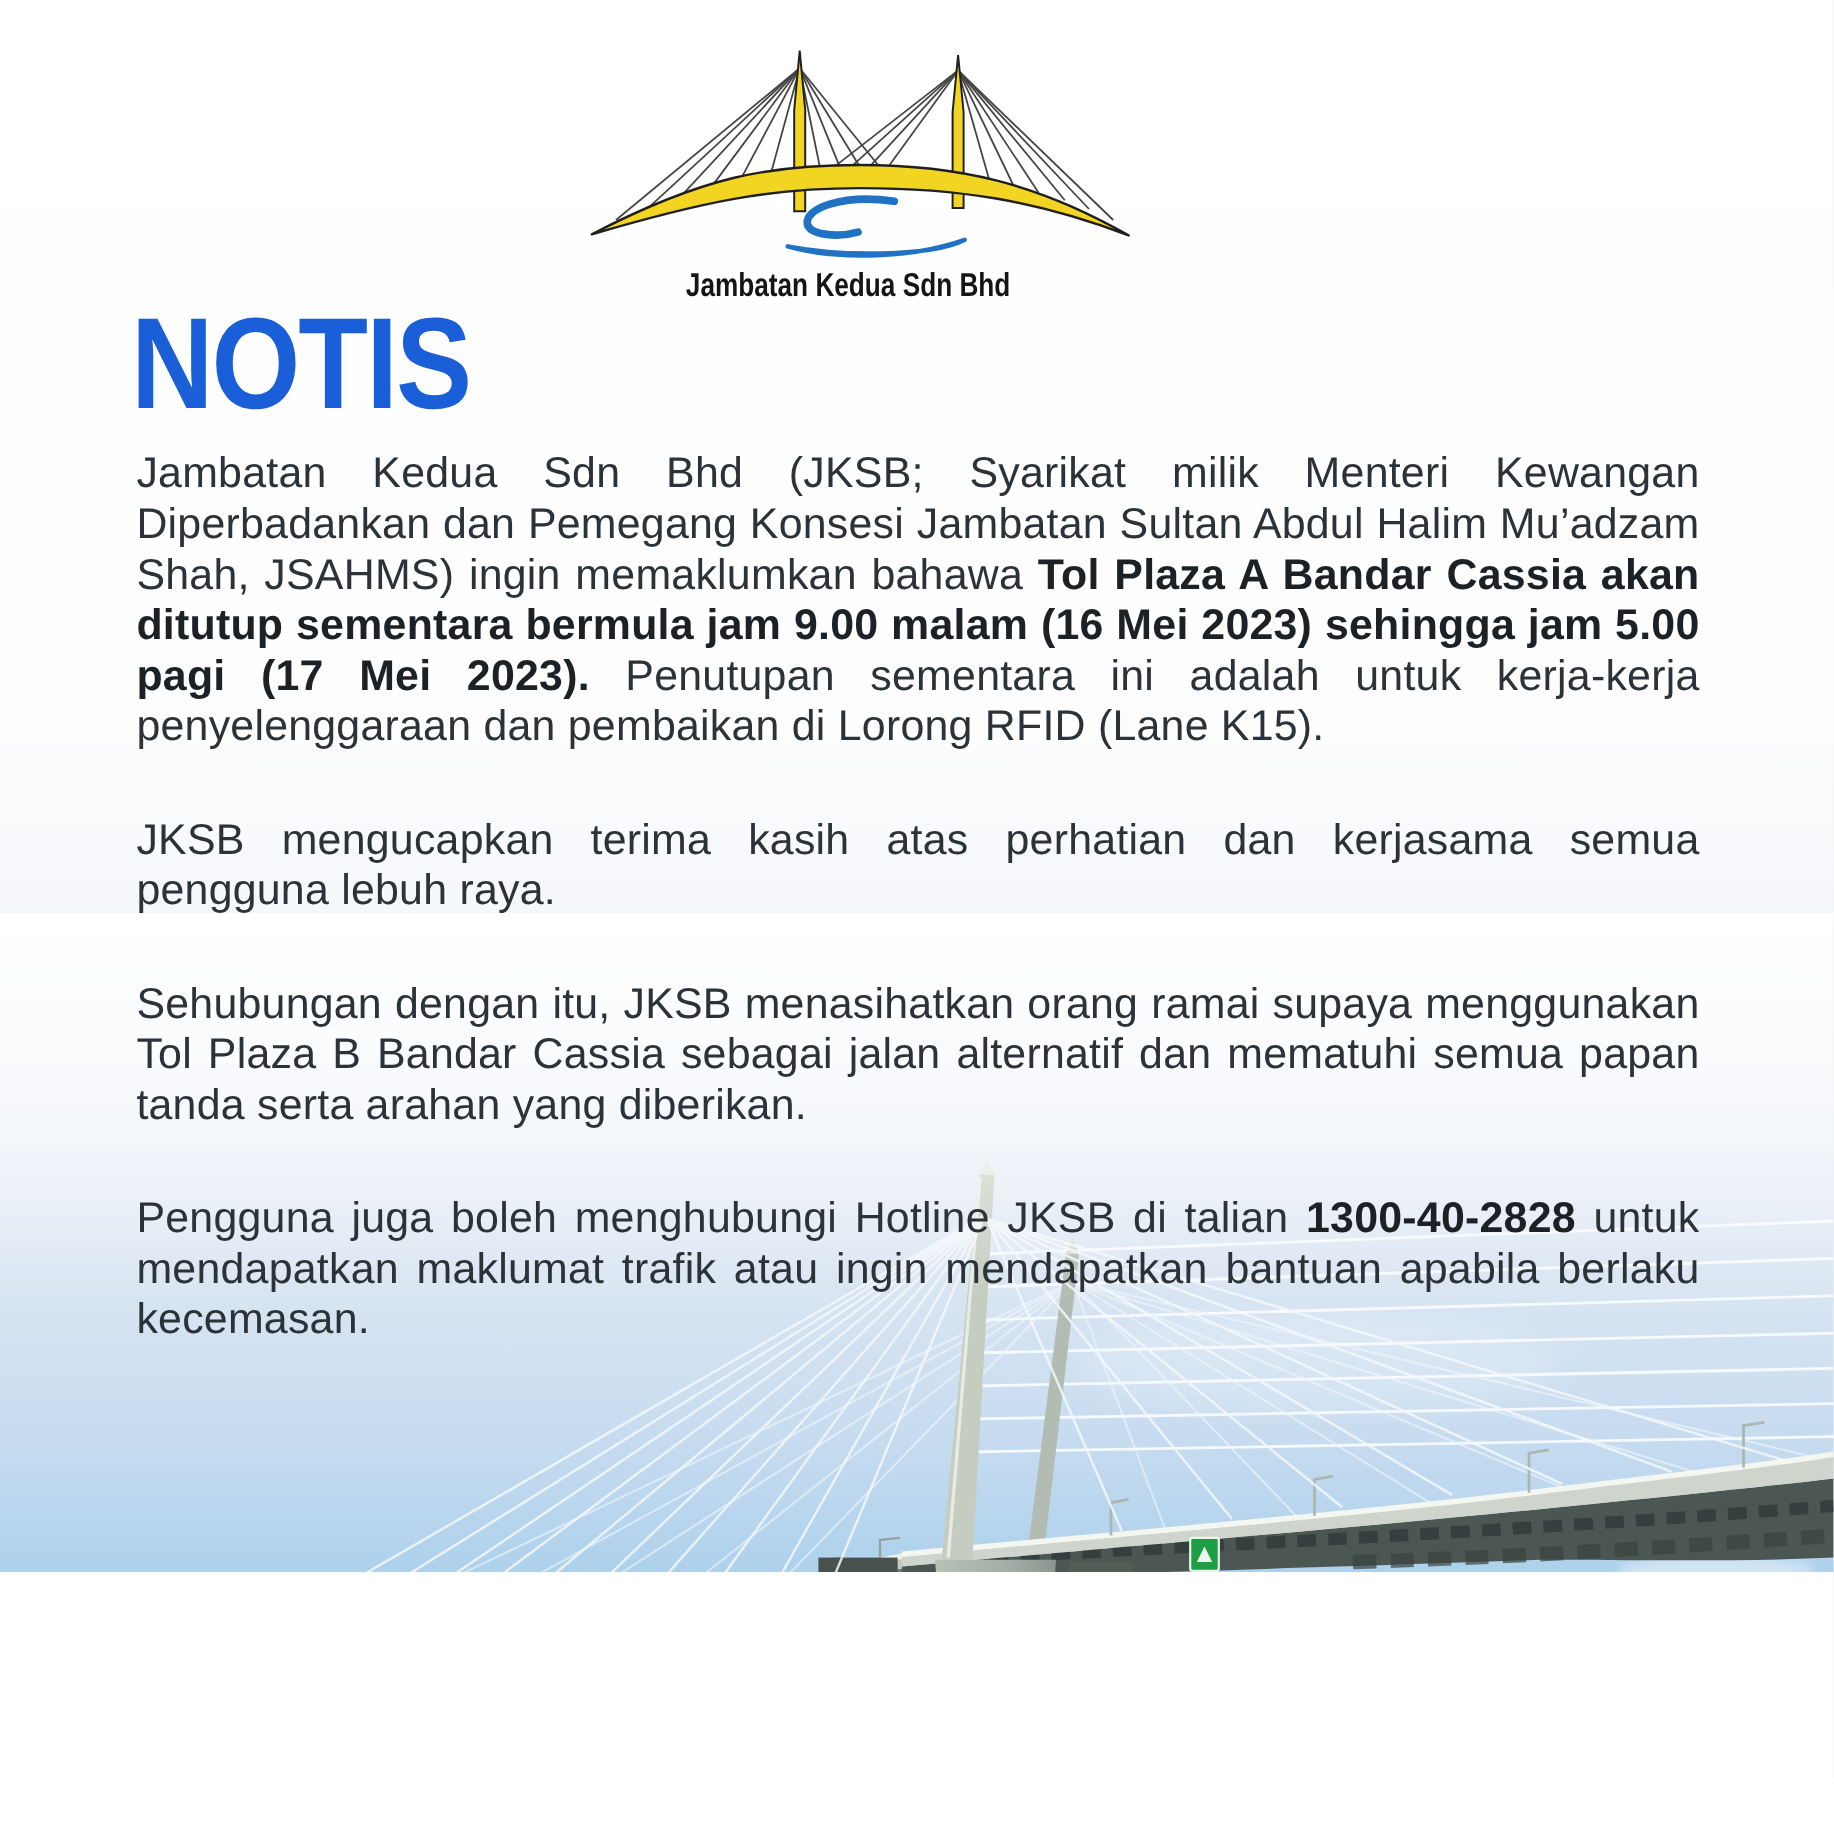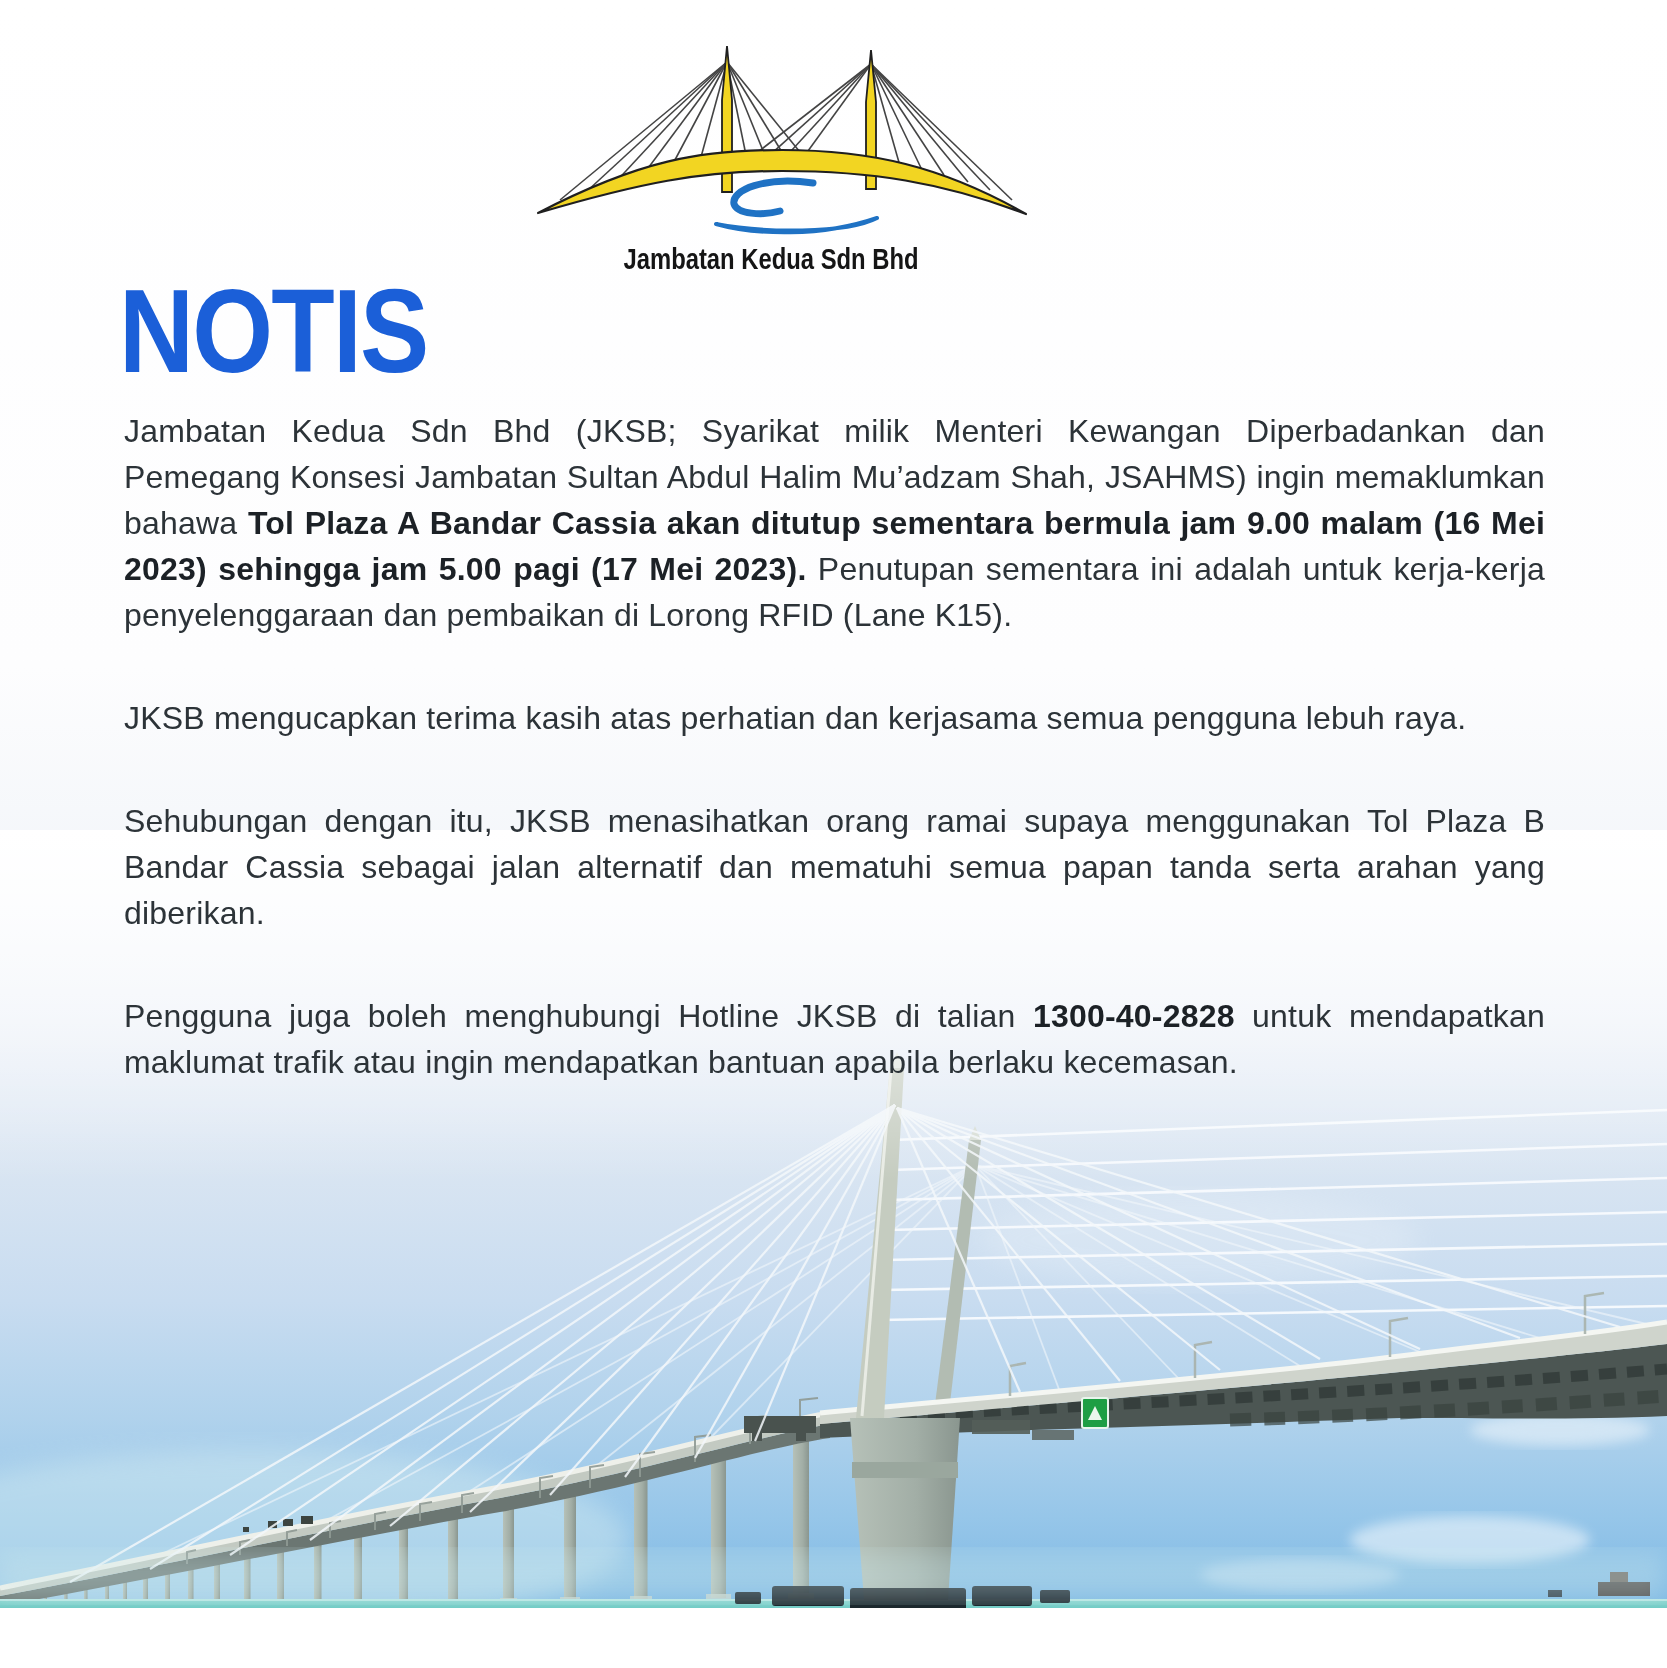--- a/index.html
+++ b/index.html
@@ -1,29 +1,29 @@
 <!DOCTYPE html>
 <html><head>
 <meta charset="utf-8">
 <style>
   html,body{margin:0;padding:0;background:#ffffff;}
   .page{
-    position:relative;width:1667px;height:1608px;overflow:hidden;background:#e5e5e5;
+    position:relative;width:1667px;height:1429px;overflow:hidden;background:#e5e5e5;
     font-family:"Liberation Sans",sans-serif;
   }
   .bg-svg{position:absolute;left:0;top:0;width:1667px;height:1668px;display:block;}
   .logo-svg{position:absolute;left:480px;top:18px;width:580px;height:270px;display:block;}
   .notice-title{
     position:absolute;left:119px;top:272px;margin:0;
     font-size:118px;font-weight:bold;letter-spacing:-2px;line-height:1;
     transform:scaleX(.88);transform-origin:left top;
   }
   .notice-body{
     position:absolute;left:124px;top:408px;width:1421px;
-    font-size:32px;line-height:46px;color:#2c3338;text-align:justify;
+    font-size:39px;line-height:46px;color:#2c3338;text-align:justify;
     letter-spacing:.2px;
   }
   .notice-body p{margin:0 0 57px 0;}
   .notice-body b{font-weight:bold;color:#1c2126;}
 </style>
 </head>
 <body>
 
 <div class="page">
 

